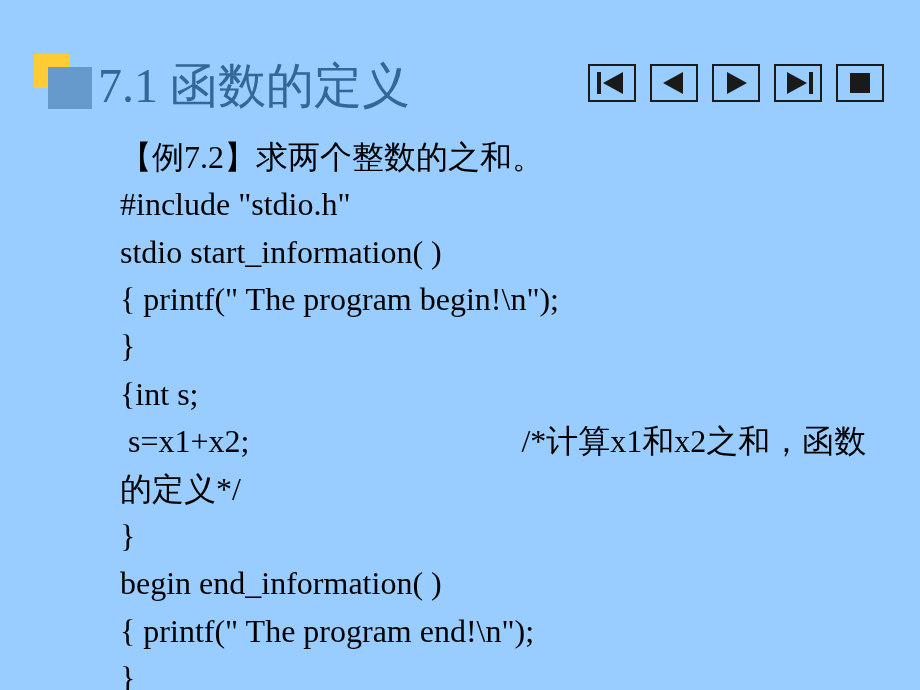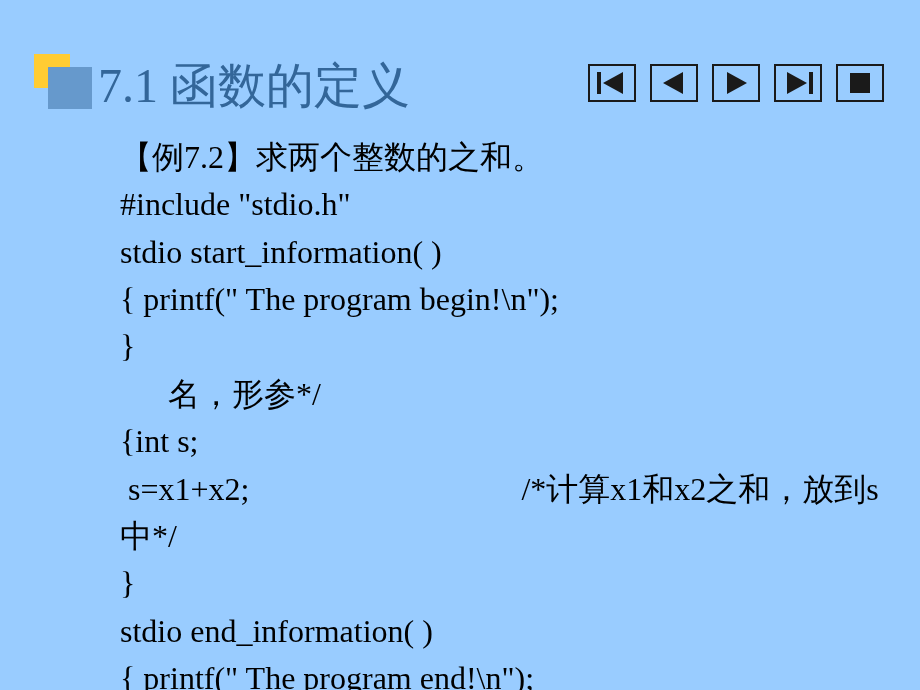--- a/index.html
+++ b/index.html
@@ -124,20 +124,19 @@
     </svg>
   </div>
 </div>
 
 <div class="content">
   <div class="line">【例7.2】求两个整数的之和。</div>
   <div class="line">#include "stdio.h"</div>
   <div class="line">stdio start_information( )</div>
   <div class="line">{ printf(" The program begin!\n");</div>
   <div class="line">}</div>
-  <div class="line indent1">名，形参*/</div>
   <div class="line">{int s;</div>
-  <div class="line"> s=x1+x2;                                  /*计算x1和x2之和，放到s中*/</div>
+  <div class="line"> s=x1+x2;                                  /*计算x1和x2之和，函数的定义*/</div>
   <div class="line">}</div>
-  <div class="line">stdio end_information( )</div>
+  <div class="line">begin end_information( )</div>
   <div class="line">{ printf(" The program end!\n");</div>
   <div class="line">}</div>
 </div>
 
 </body></html>

